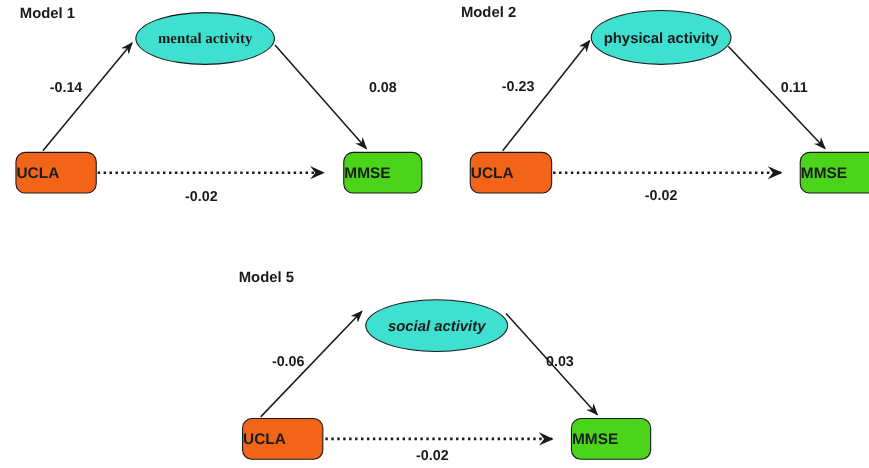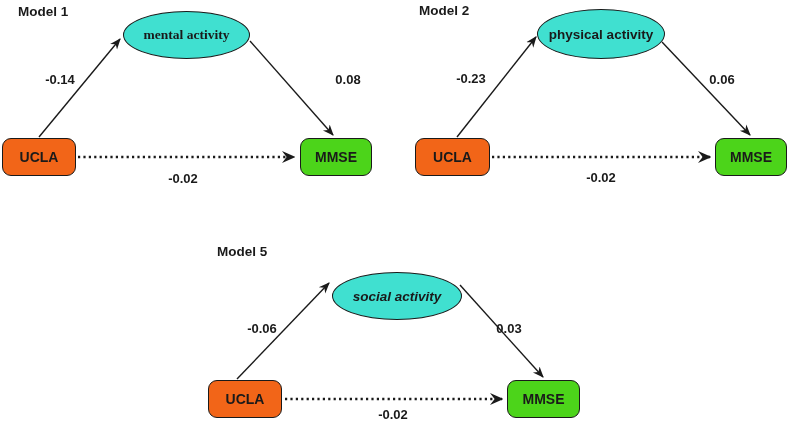--- a/index.html
+++ b/index.html
@@ -49,21 +49,22 @@
     font-size: 13.5px;
     font-weight: bold;
     white-space: nowrap;
   }
   .node-box {
     position: absolute;
     border: 1.8px solid var(--line);
     border-radius: 9px;
     display: flex;
     align-items: center;
-    justify-content: center;
+    justify-content: flex-start;
+    margin-left: 12px;
   }
   .node-box span {
     font-size: 14px;
     font-weight: bold;
     white-space: nowrap;
   }
   .node-box.predictor { background: var(--predictor-fill); }
   .node-box.outcome  { background: var(--outcome-fill); }
   .coef {
     position: absolute;
@@ -132,21 +133,21 @@
     <div class="node-ellipse" style="left:142px; top:9px; width:128px; height:50px;">
       <span>physical activity</span>
     </div>
     <div class="node-box predictor" style="left:20px; top:138px; width:75px; height:38px;">
       <span>UCLA</span>
     </div>
     <div class="node-box outcome" style="left:320px; top:138px; width:72px; height:38px;">
       <span>MMSE</span>
     </div>
     <div class="coef" style="left:76px; top:78px;">-0.23</div>
-    <div class="coef" style="left:327px; top:79px;">0.06</div>
+    <div class="coef" style="left:327px; top:79px;">0.11</div>
     <div class="coef" style="left:206px; top:177px;">-0.02</div>
   </div>
 
   <div class="model" style="left:195px; top:240px; width:400px; height:185px;">
     <svg class="arrows" width="400" height="185">
       <line class="solid-path" x1="42" y1="139" x2="134" y2="43" marker-end="url(#arrow-small)"></line>
       <line class="solid-path" x1="265" y1="45" x2="348" y2="137" marker-end="url(#arrow-small)"></line>
       <line class="dotted-path" x1="90" y1="159" x2="307" y2="159" marker-end="url(#arrow-big)"></line>
     </svg>
     <div class="model-title" style="left:22px; top:4px;">Model 5</div>

